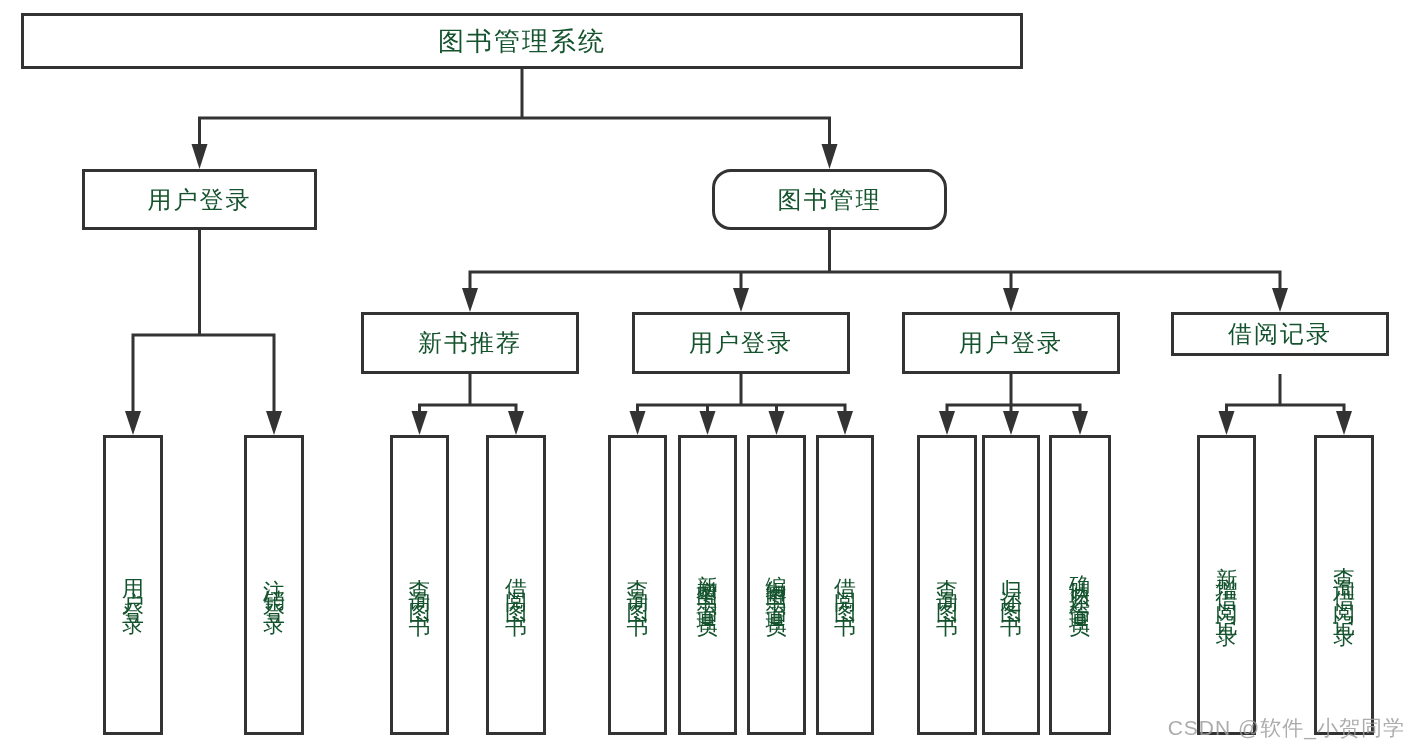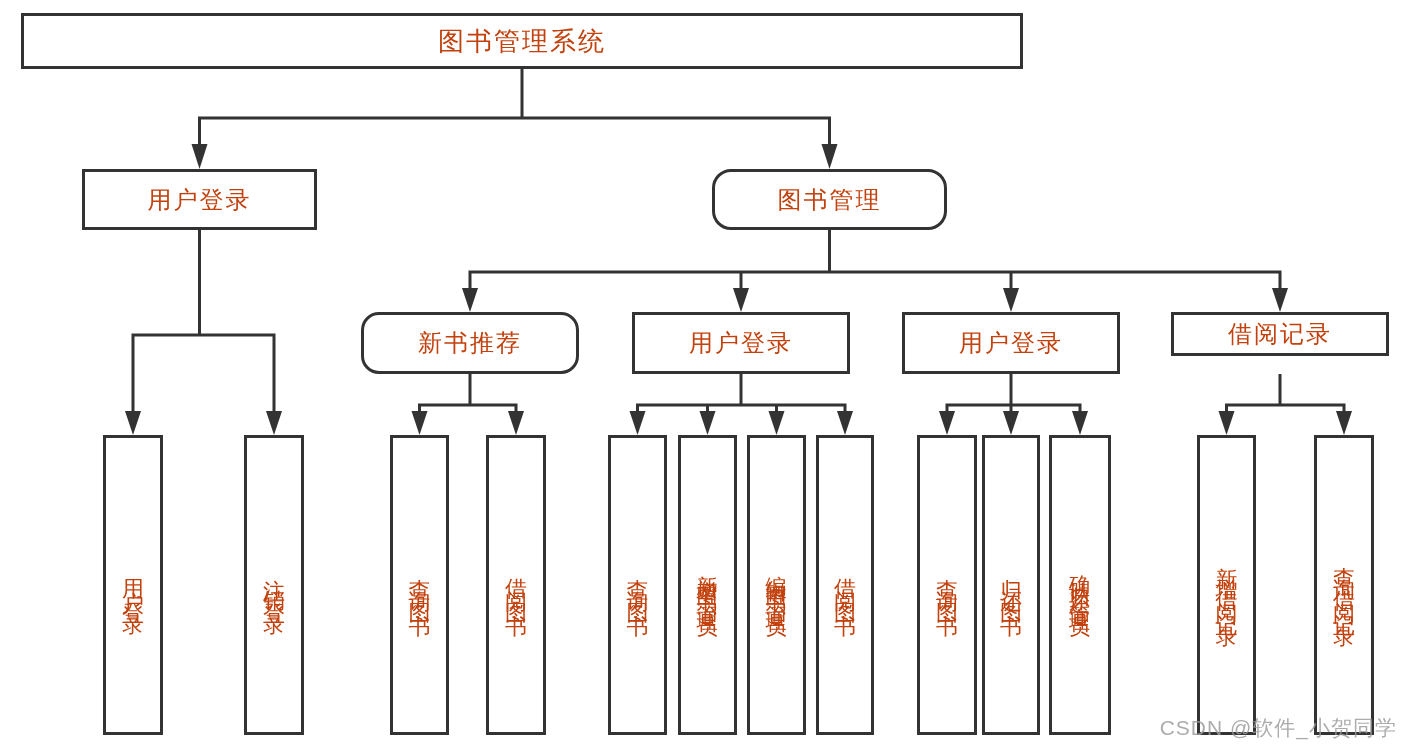--- a/index.html
+++ b/index.html
@@ -24,42 +24,42 @@
   svg.connectors polygon { fill: #333333; }
 
   .node {
     position: absolute;
     box-sizing: border-box;
     border: 3px solid #333333;
     background: #ffffff;
     display: flex;
     align-items: center;
     justify-content: center;
-    color: #c2410c;
+    color: #14532d;
   }
   .node.h { letter-spacing: 2px; }
   .node.root  { font-size: 26px; }
   .node.lvl2, .node.lvl3 { font-size: 24px; }
 
   .node.v span {
     writing-mode: vertical-rl;
     text-orientation: mixed;
     font-size: 22px;
     letter-spacing: 12px;
     line-height: 1;
     white-space: nowrap;
   }
   .node.v.long span {
     font-size: 21px;
     letter-spacing: 6px;
   }
 
   .watermark {
     position: absolute;
-    right: 8px;
+    right: 0;
     top: 714px;
     font-size: 21px;
     letter-spacing: 1px;
     color: rgba(158, 158, 158, 0.85);
     z-index: 5;
     pointer-events: none;
   }
 </style>
 </head>
 <body>
@@ -111,21 +111,21 @@
     <path d="M1226.5 413 V405 H1344 V413"></path>
     <polygon points="1218.5,411 1234.5,411 1226.5,435"></polygon>
     <polygon points="1336,411 1352,411 1344,435"></polygon>
   </svg>
 
   <div class="node h root" style="left:21px; top:13px; width:1002px; height:56px;">图书管理系统</div>
 
   <div class="node h lvl2" style="left:82px; top:169px; width:235px; height:61px;">用户登录</div>
   <div class="node h lvl2" style="left:712px; top:169px; width:235px; height:61px;border-radius:19px;">图书管理</div>
 
-  <div class="node h lvl3" style="left:361px; top:312px; width:218px; height:62px;border-radius:18px;">新书推荐</div>
+  <div class="node h lvl3" style="left:361px; top:312px; width:218px; height:62px;">新书推荐</div>
   <div class="node h lvl3" style="left:632px; top:312px; width:218px; height:62px;">用户登录</div>
   <div class="node h lvl3" style="left:902px; top:312px; width:218px; height:62px;">用户登录</div>
   <div class="node h lvl3" style="left:1171px; top:312px; width:218px; height:44px;">借阅记录</div>
 
   <div class="node v" style="left:103px; top:435px; width:60px; height:300px;">
     <span>用户登录</span>
   </div>
   <div class="node v" style="left:244px; top:435px; width:60px; height:300px;">
     <span>注销登录</span>
   </div>

